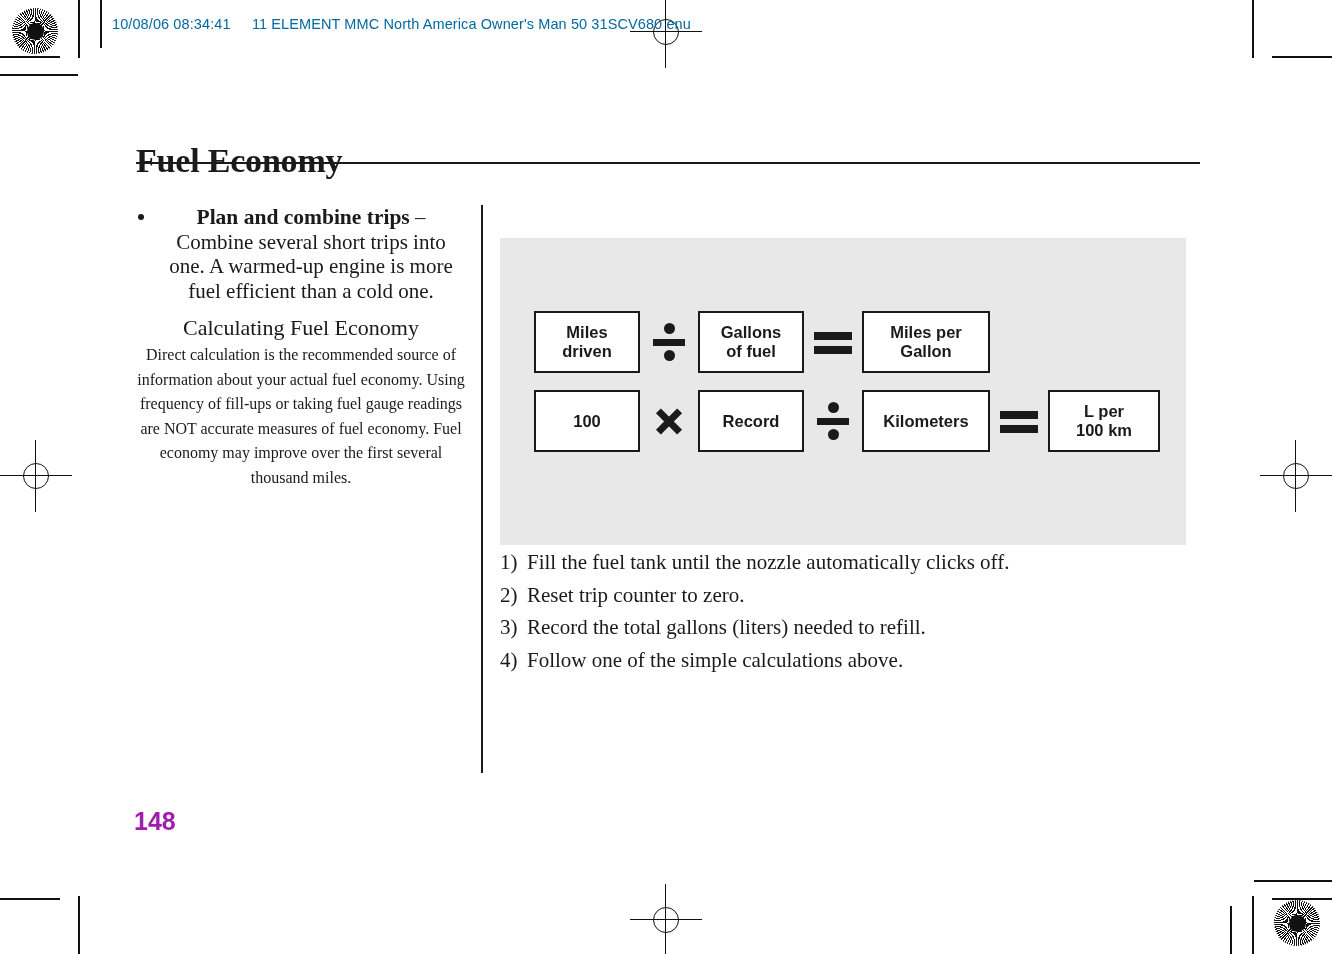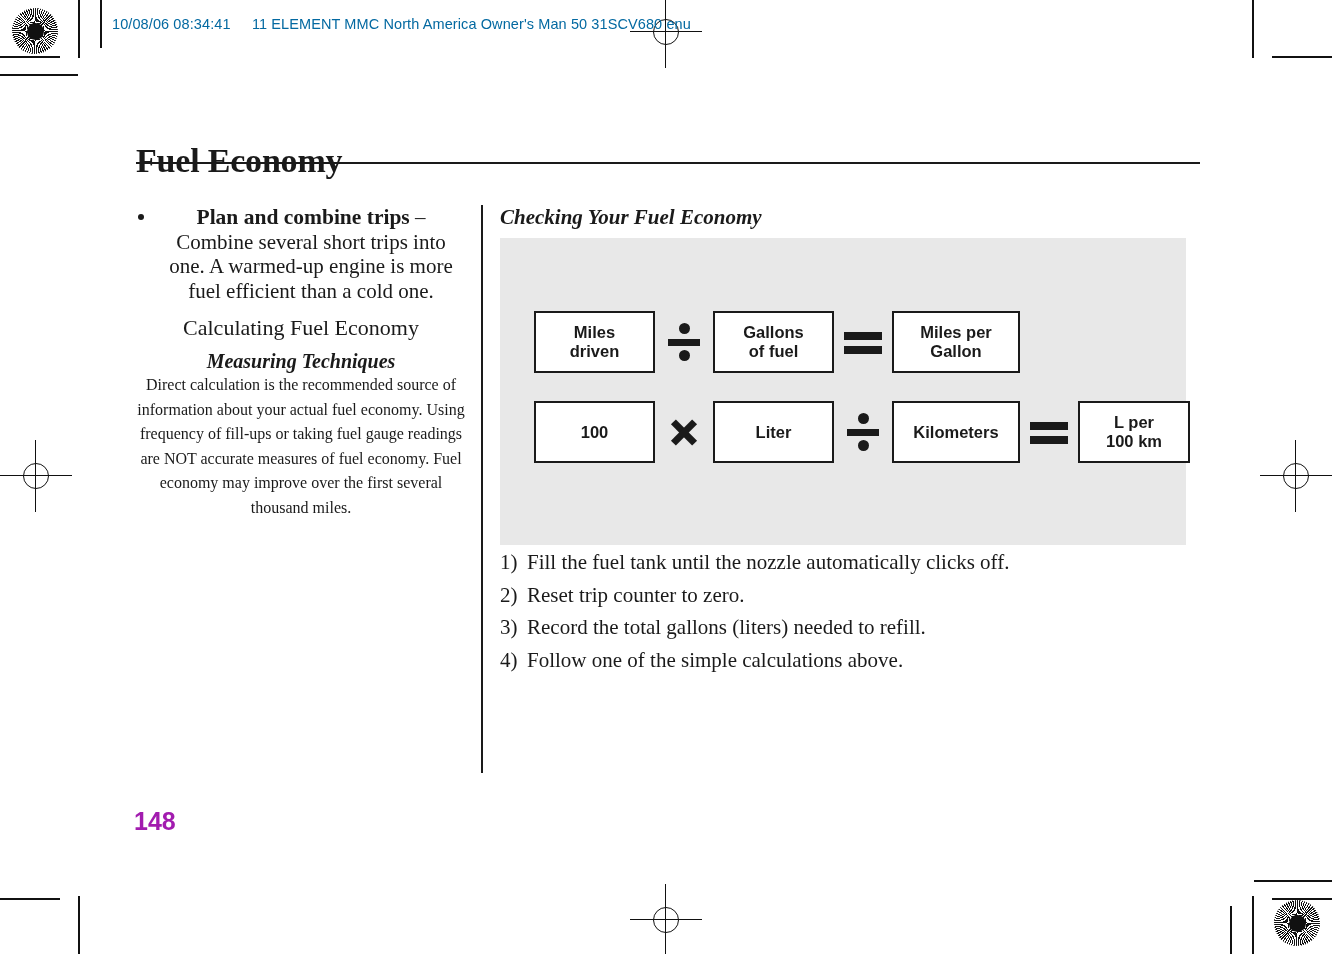--- a/index.html
+++ b/index.html
@@ -189,39 +189,39 @@
     height: 307px;
     background: #e8e8e8;
   }
   .formula-row {
     position: absolute;
     display: flex;
     align-items: center;
     left: 34px;
   }
   .formula-row.row1 { top: 73px; }
-  .formula-row.row2 { top: 163px; }
+  .formula-row.row2 { top: 152px; }
 
   .fbox {
     box-sizing: border-box;
     border: 2.6px solid #1a1a1a;
     background: #ffffff;
     height: 62px;
     display: flex;
     align-items: center;
     justify-content: center;
     text-align: center;
     font-family: "Liberation Sans", sans-serif;
     font-weight: bold;
     font-size: 16.5px;
     line-height: 19px;
     color: #1a1a1a;
     padding: 0 6px;
   }
-  .fbox.w118 { width: 121px; }
+  .fbox.w118 { width: 106px; }
   .fbox.w120 { width: 128px; }
   .fbox.w124 { width: 112px; }
 
   
   .op {
     width: 58px;
     height: 62px;
     display: flex;
     align-items: center;
     justify-content: center;
@@ -360,27 +360,23 @@
   <div class="col-divider"></div>
 
   <div class="left-col">
     <div class="bullet-item">
       <span class="dot"></span>
       <span class="bullet-lead">Plan and combine trips</span><span class="bullet-dash">&nbsp;</span><span class="bullet-dash">–</span>
       <span>Combine several short trips into one. A warmed-up engine is more fuel efficient than a cold one.</span>
     </div>
 
     <h3 class="sub-head">Calculating Fuel Economy</h3>
-    <h4 class="sub-sub-head">Measuring Techniques</h4>
     <p class="body-text">Direct calculation is the recommended source of information about your actual fuel economy. Using frequency of fill-ups or taking fuel gauge readings are NOT accurate measures of fuel economy. Fuel economy may improve over the first several thousand miles.</p>
   </div>
 
-  <div class="right-col">
-    <h3 class="section-head">Checking Your Fuel Economy</h3>
-  </div>
 
   <div class="formula-panel">
 
     <div class="formula-row row1">
       <div class="fbox w118">
         <span>
           <span>Miles</span><br>
           <span>driven</span>
         </span>
       </div>
@@ -415,21 +411,21 @@
       <div class="fbox w118">
         <span>100</span>
       </div>
 
       <div class="op op-times">
         <span class="x1"></span>
           <span class="x2"></span>
       </div>
 
       <div class="fbox w118">
-        <span>Liter</span>
+        <span>Record</span>
       </div>
 
       <div class="op op-divide">
         <span class="d-top"></span>
           <span class="bar"></span>
           <span class="d-bot"></span>
       </div>
 
       <div class="fbox w120">
         <span>Kilometers</span>

